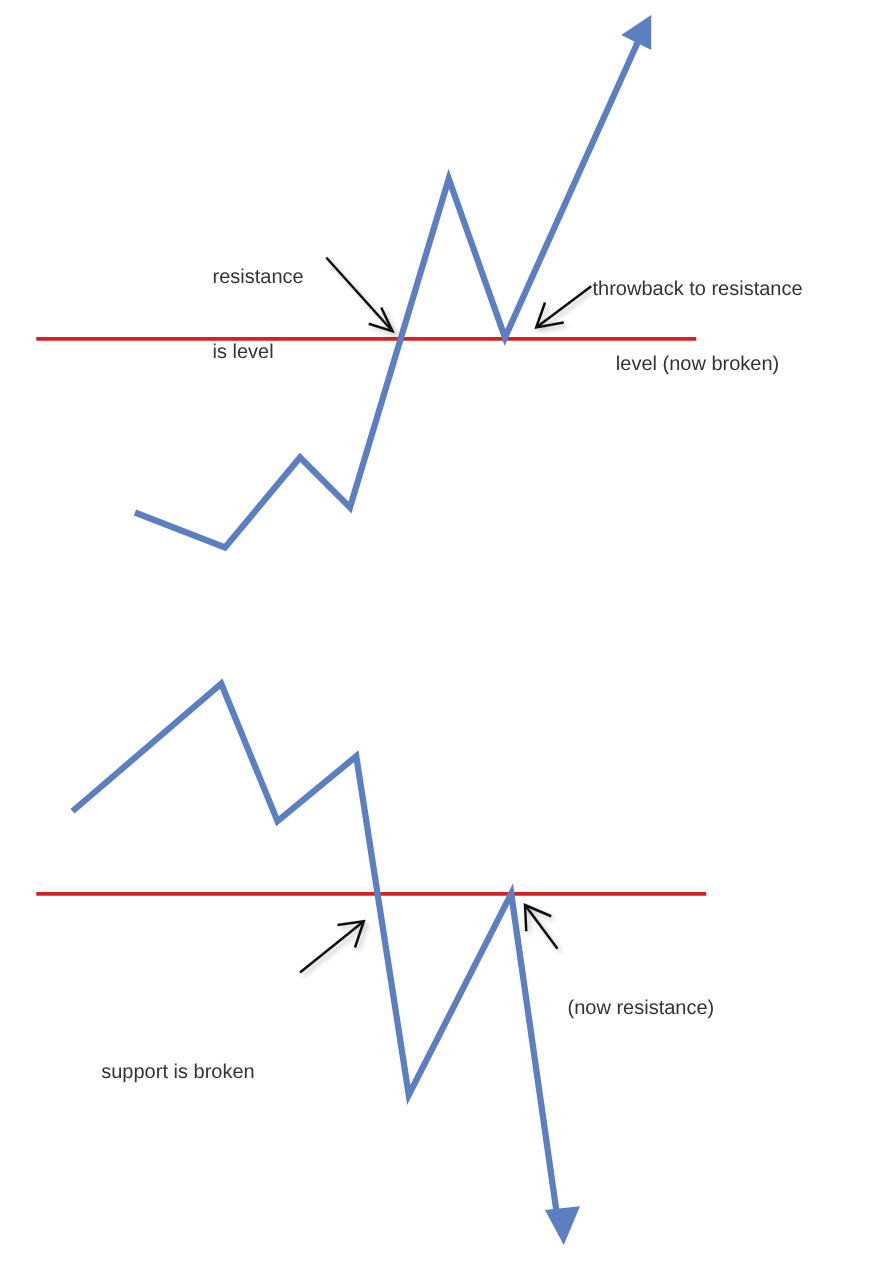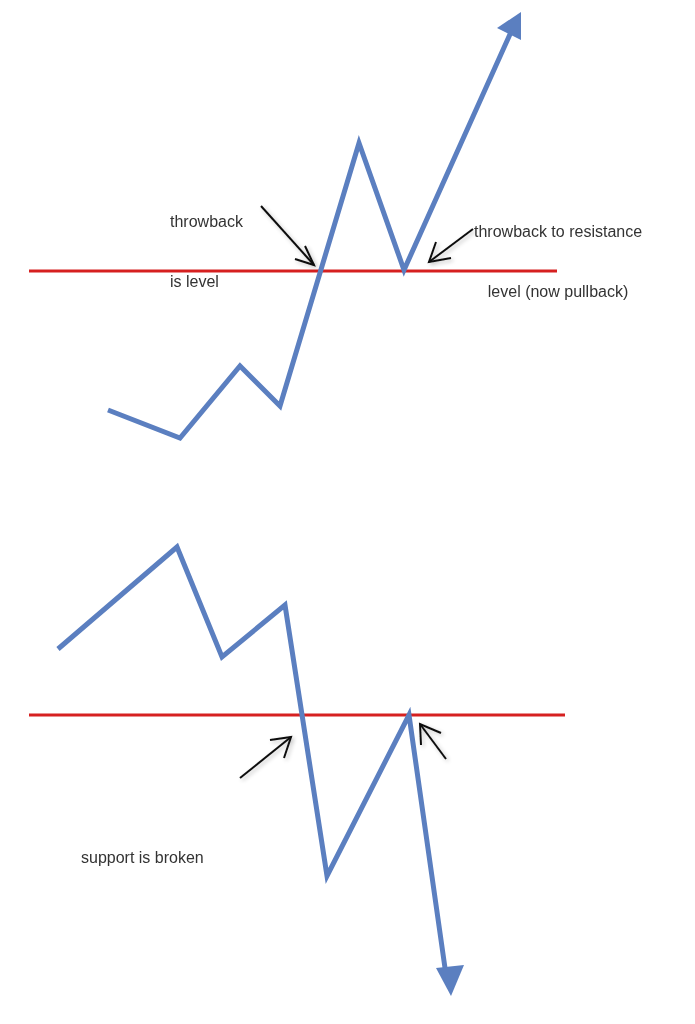--- a/index.html
+++ b/index.html
@@ -50,27 +50,28 @@
       <polyline points="270,740 291,737 284,758"></polyline>
     </g>
     <g filter="url(#shadow)" stroke="#111" stroke-width="2" fill="none">
       <line x1="446" y1="759" x2="420" y2="724"></line>
       <polyline points="421,745 420,724 441,733"></polyline>
     </g>
   </g>
 </svg>
 
 <div class="label" style="left:170px; top:172px;">
-  <div>throwback</div>
+  <div>resistance</div>
   <div>is level</div>
 </div>
 
 <div class="label" style="left:474px; top:182px;text-align:center;">
   <div>throwback to resistance</div>
-  <div>level (now pullback)</div>
+  <div>level (now broken)</div>
 </div>
 
 <div class="label" style="left:81px; top:808px;">
   <div>support is broken</div>
 </div>
 
 <div class="label" style="left:454px; top:757px;">
+  <div>(now resistance)</div>
 </div>
 
 </body></html>

